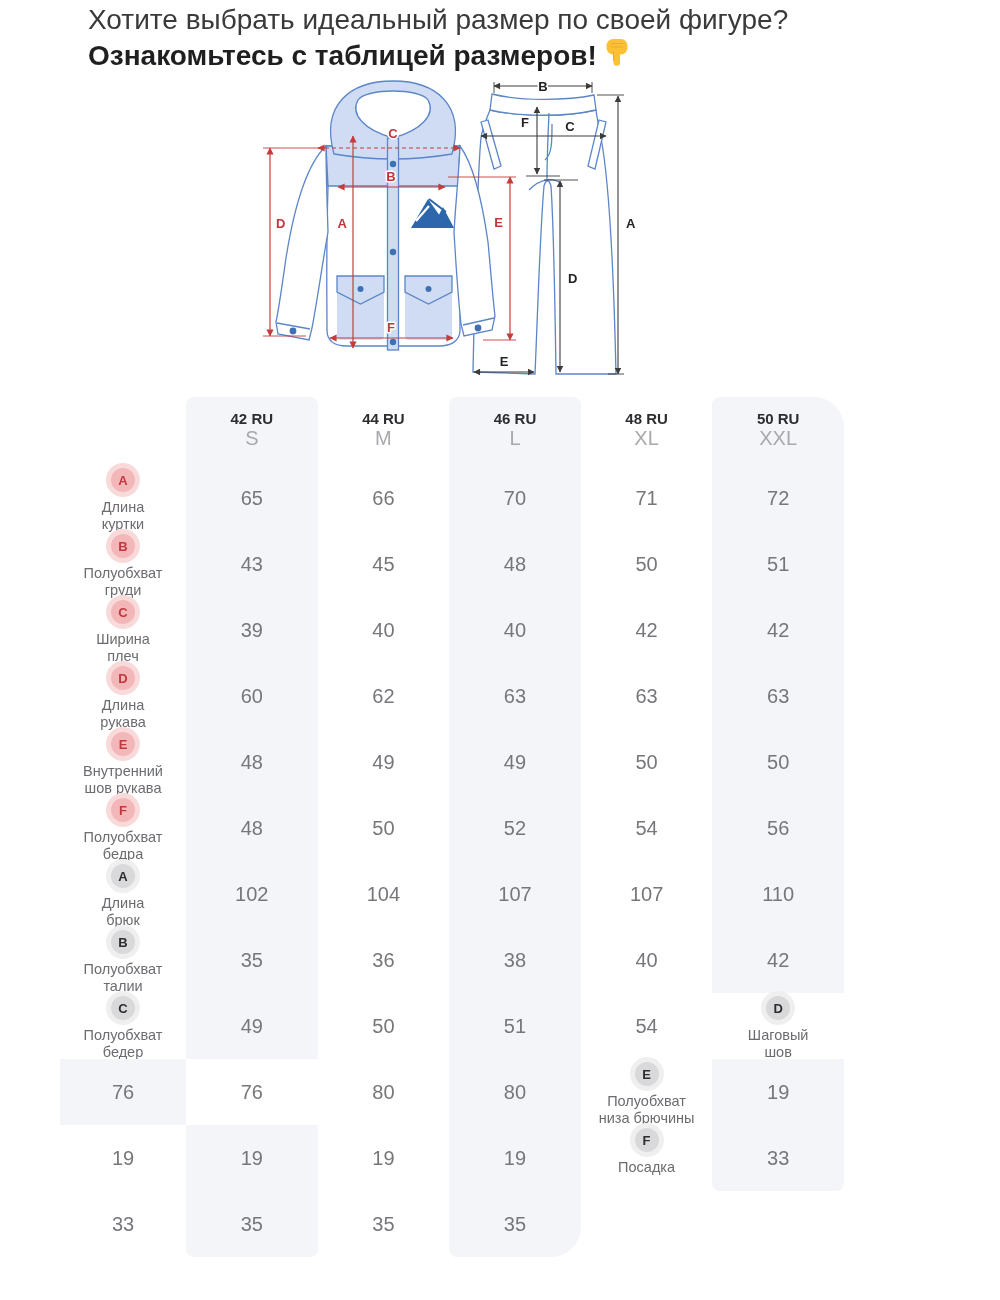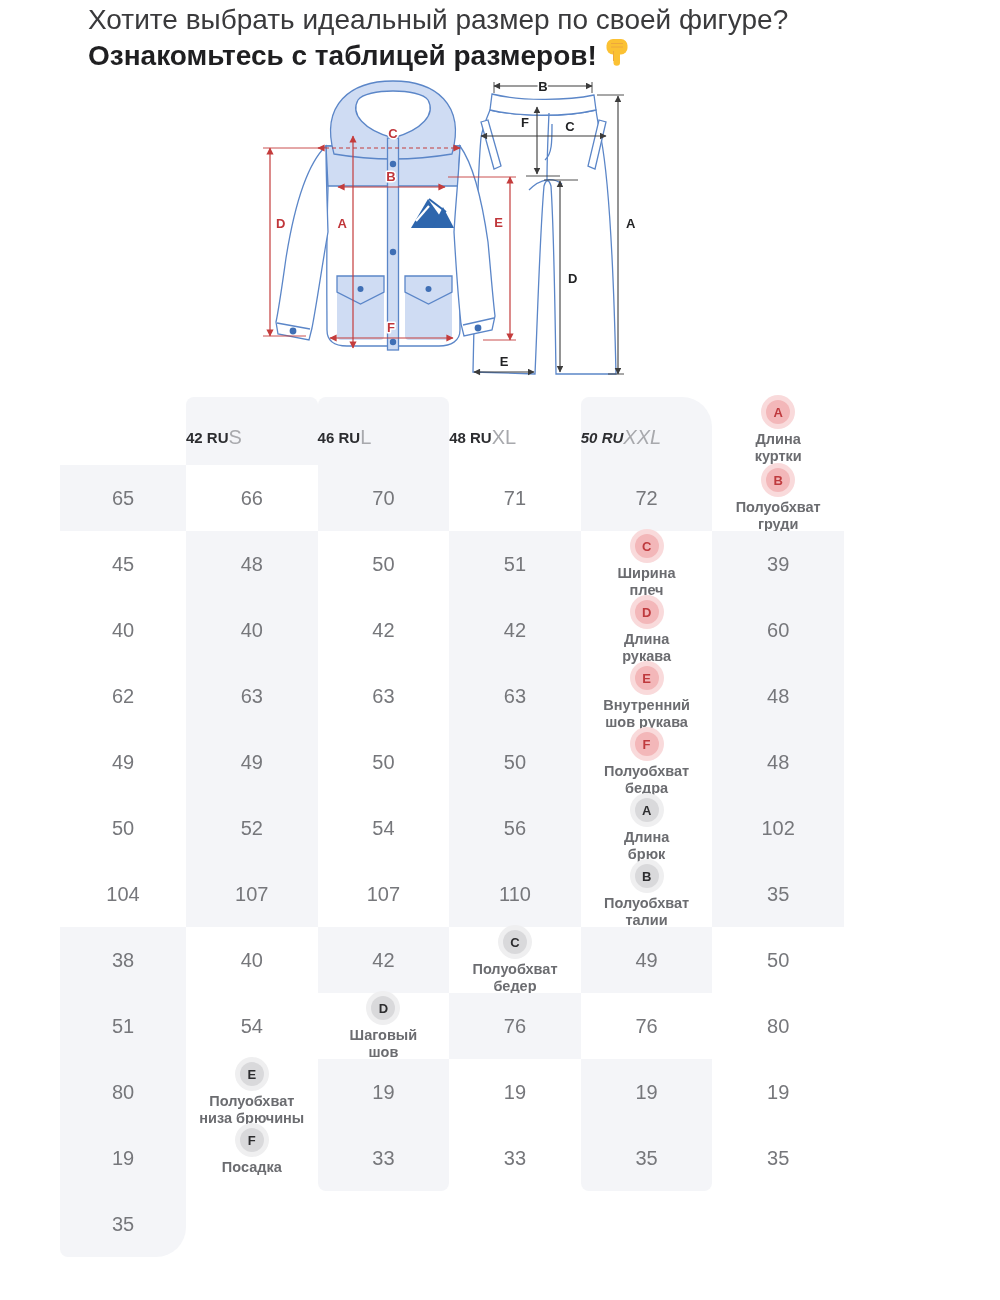--- a/index.html
+++ b/index.html
@@ -14,39 +14,39 @@
   .mlabel{font-family:"Liberation Sans",sans-serif;font-size:13px;font-weight:700;
           paint-order:stroke;stroke:#ffffff;stroke-width:3px;stroke-linejoin:round;}
   .redtxt{fill:#c0363a;}
   .blktxt{fill:#222325;}
   
   #size-grid{position:absolute;left:60px;top:397px;display:grid;
              grid-template-columns:126px repeat(5,131.6px);
              grid-template-rows:68px repeat(12,66px);}
   .cell{display:flex;align-items:center;justify-content:center;}
   .shade{background:#f4f5f8;}
-  .head{flex-direction:row;justify-content:flex-start;padding-top:13px;box-sizing:border-box;}
+  .head{flex-direction:column;justify-content:flex-start;padding-top:13px;box-sizing:border-box;}
   .head .ru{font-size:15px;font-weight:700;color:#2c2d30;line-height:17px;}
   .head .intl{font-size:20px;color:#a8a9ad;line-height:23px;}
   .head.shade{border-radius:8px 8px 0 0;}
-  .head.shade.last-col{border-radius:8px 30px 0 0;font-style:italic;}
+  .head.shade.last-col{border-radius:8px 30px 0 0;}
   .val{font-size:20px;color:#76777b;}
   .val.shade.last-row{border-radius:0 0 8px 8px;}
   .val.shade.last-col.last-row{border-radius:0 0 30px 8px;}
   .rowlabel{flex-direction:column;justify-content:flex-start;align-items:center;}
   .badge{width:34px;height:34px;border-radius:50%;display:flex;align-items:center;
          justify-content:center;margin-top:-2px;margin-bottom:2px;flex:none;}
   .badge-inner{width:24px;height:24px;border-radius:50%;display:flex;align-items:center;
                justify-content:center;font-size:13px;font-weight:700;}
   .badge.jacket{background:#f9dadb;}
   .badge.jacket .badge-inner{background:#f3b7b9;color:#bf3a3e;}
   .badge.pants{background:#efeff0;}
   .badge.pants .badge-inner{background:#d9d9db;color:#2d2d2f;}
   .rowlabel-text{font-size:14.5px;color:#6b6c70;line-height:16.5px;text-align:center;
-                 white-space:pre-line;max-width:124px;font-weight:bold;}
+                 white-space:pre-line;max-width:124px;}
 </style>
 </head>
 <body>
 
 <div id="page">
 
   <div id="hdr">
     <div class="l1">Хотите выбрать идеальный размер по своей фигуре?</div>
     <div class="l2">
       <span>Ознакомьтесь с таблицей размеров!</span>
@@ -162,20 +162,24 @@
       <text class="mlabel redtxt" x="143" y="252" text-anchor="middle">F</text>
     </g>
   </svg>
 
   <div id="size-grid">
       <div class="cell corner"></div>
       <div class="cell head shade">
         <div class="ru">42 RU</div>
         <div class="intl">S</div>
       </div>
+      <div class="cell head">
+        <div class="ru">44 RU</div>
+        <div class="intl">M</div>
+      </div>
       <div class="cell head shade">
         <div class="ru">46 RU</div>
         <div class="intl">L</div>
       </div>
       <div class="cell head">
         <div class="ru">48 RU</div>
         <div class="intl">XL</div>
       </div>
       <div class="cell head shade last-col">
         <div class="ru">50 RU</div>
@@ -193,20 +197,21 @@
       <div class="cell val shade">70</div>
       <div class="cell val">71</div>
       <div class="cell val shade last-col">72</div>
       <div class="cell rowlabel">
         <div class="badge jacket">
           <div class="badge-inner">B</div>
         </div>
         <div class="rowlabel-text">Полуобхват
 груди</div>
       </div>
+      <div class="cell val shade">43</div>
       <div class="cell val">45</div>
       <div class="cell val shade">48</div>
       <div class="cell val">50</div>
       <div class="cell val shade last-col">51</div>
       <div class="cell rowlabel">
         <div class="badge jacket">
           <div class="badge-inner">C</div>
         </div>
         <div class="rowlabel-text">Ширина
 плеч</div>
@@ -265,20 +270,21 @@
       <div class="cell val">107</div>
       <div class="cell val shade last-col">110</div>
       <div class="cell rowlabel">
         <div class="badge pants">
           <div class="badge-inner">B</div>
         </div>
         <div class="rowlabel-text">Полуобхват
 талии</div>
       </div>
       <div class="cell val shade">35</div>
+      <div class="cell val">36</div>
       <div class="cell val shade">38</div>
       <div class="cell val">40</div>
       <div class="cell val shade last-col">42</div>
       <div class="cell rowlabel">
         <div class="badge pants">
           <div class="badge-inner">C</div>
         </div>
         <div class="rowlabel-text">Полуобхват
 бедер</div>
       </div>

